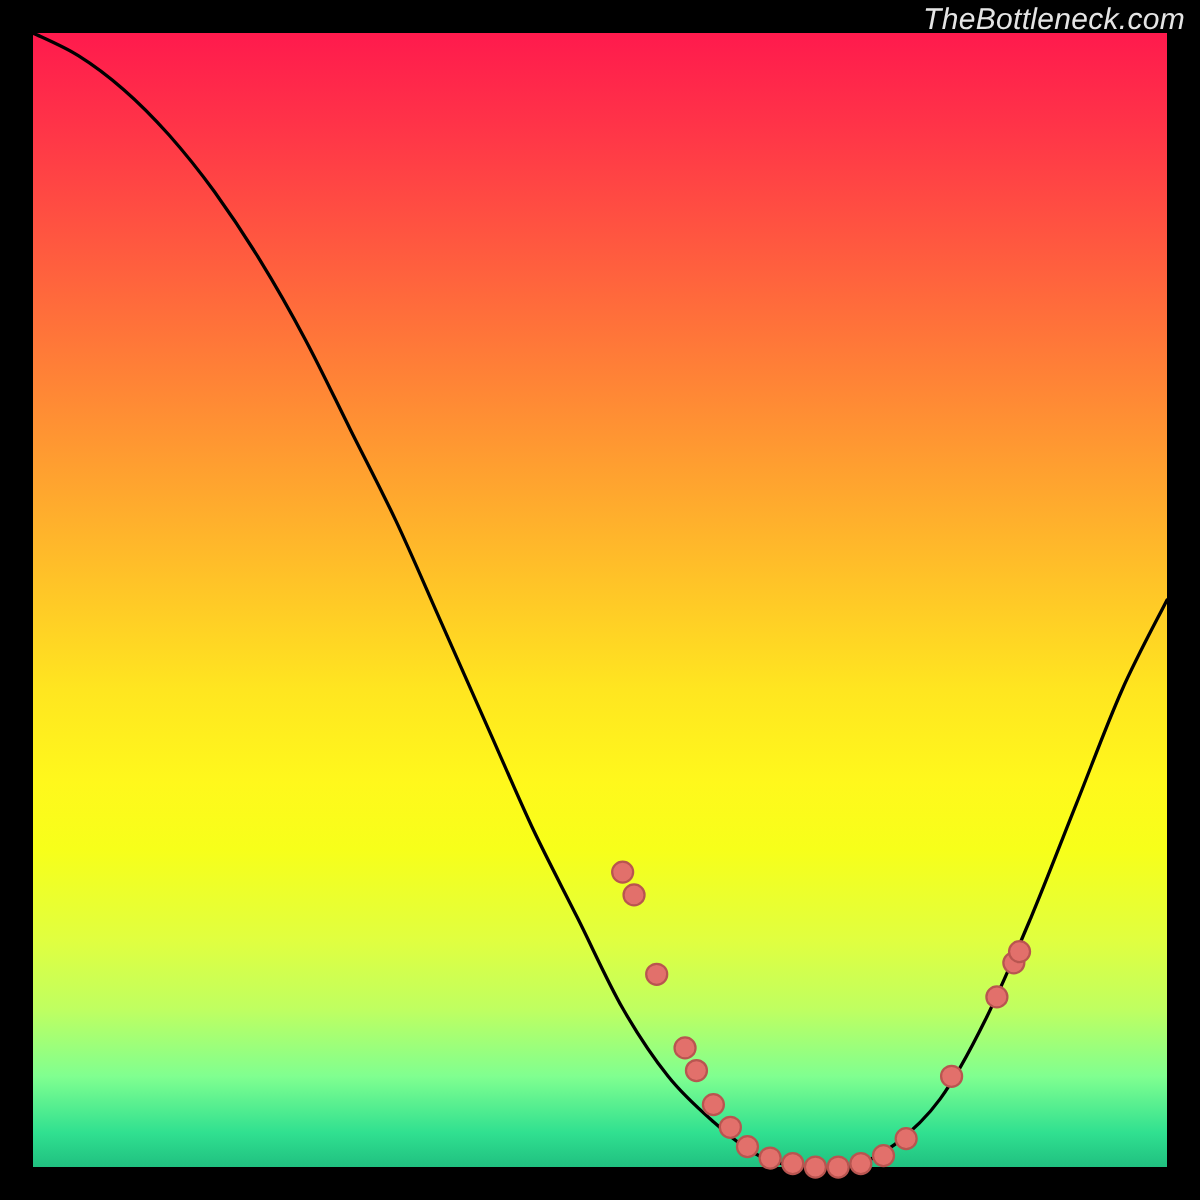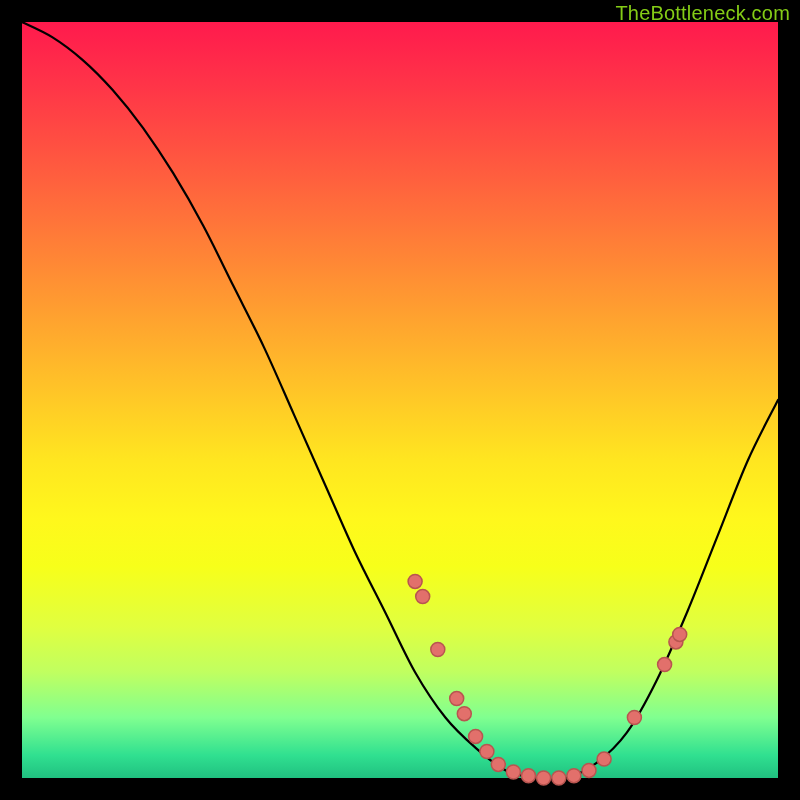--- a/index.html
+++ b/index.html
@@ -25,22 +25,23 @@
       #80ff90 92%,
       #30e090 97%,
       #20c080 100%);
   }
   .watermark {
     position: absolute;
     top: 2px;
     right: 10px;
     font-family: Arial, Helvetica, sans-serif;
     font-size: 20px;
-    color: #84cc16;
+    color: #e5e5e5;
     letter-spacing: 0.2px;
+    font-style: italic;
   }
   svg.plot {
     position: absolute;
     left: 22px;
     top: 22px;
     width: 756px;
     height: 756px;
     overflow: visible;
   }
   .curve {

